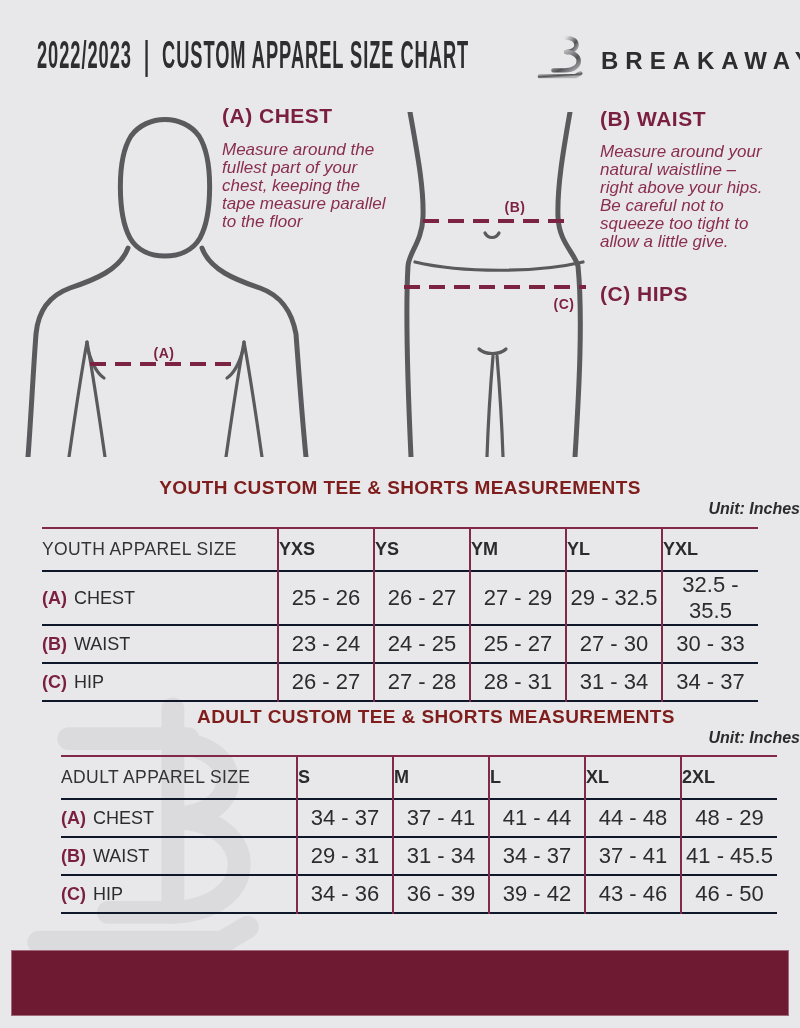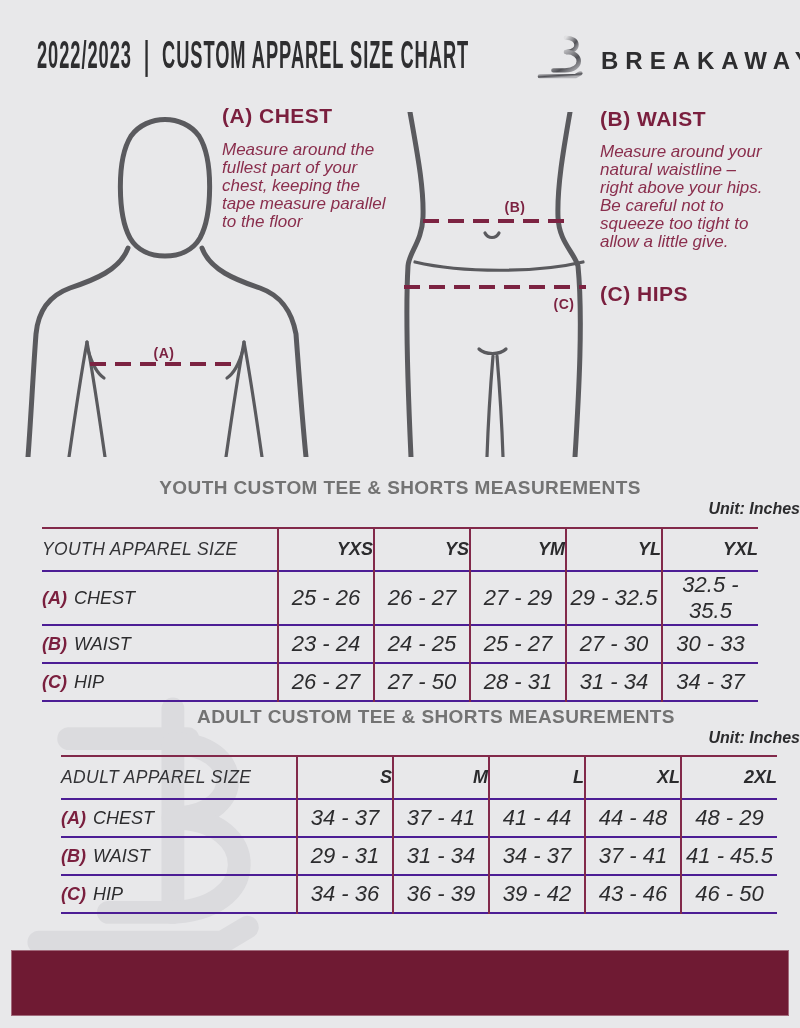--- a/index.html
+++ b/index.html
@@ -39,45 +39,45 @@
     white-space:nowrap;
   }
   .instr-body{
     position:absolute;width:200px;
     font-style:italic;font-size:17px;line-height:18px;
     color:#8a2e4d;white-space:pre-line;
   }
   
   .tbl-title{
     position:absolute;left:0;width:800px;text-align:center;
-    font-size:19px;font-weight:bold;color:#737373;letter-spacing:0.4px;
+    font-size:19px;font-weight:bold;color:#7f1d1d;letter-spacing:0.4px;
   }
   .tbl-unit{
     position:absolute;left:0;width:800px;text-align:right;
     font-size:16px;font-weight:bold;font-style:italic;color:#2b2b2d;
   }
   table.size-table{
     position:absolute;left:42px;width:716px;
     border-collapse:collapse;table-layout:fixed;
     border-top:2px solid #82294a;
   }
   table.size-table col.c0{width:236px;}
-  table.size-table tr{border-bottom:2px solid #4c1d95;font-style:italic;}
+  table.size-table tr{border-bottom:2px solid #0f172a;}
   table.size-table th,table.size-table td{
     padding:0;margin:0;background:transparent;
   }
   table.size-table th:not(:first-child),
   table.size-table td:not(:first-child){border-left:2px solid #82294a;}
   table.size-table thead th{height:41px;}
   table.size-table tbody td{height:36px;}
   th.size-col{
     text-align:left;padding-left:15px;font-weight:normal;
     font-size:17.5px;letter-spacing:0.4px;color:#333336;
   }
-  th.size-hdr{font-size:18px;font-weight:bold;text-align:right;color:#2b2b2d;}
+  th.size-hdr{font-size:18px;font-weight:bold;text-align:left;color:#2b2b2d;}
   td.row-label{text-align:left;padding-left:15px;font-size:18px;color:#2c2c2e;}
   td.row-label .pfx{color:#7a1f3e;font-weight:bold;margin-right:7px;}
   td.val{text-align:center;font-size:22px;color:#2c2c2e;}
   
   .watermark{position:absolute;left:24px;top:684px;}
   .watermark path{fill:none;stroke:#dbdbde;stroke-linecap:round;}
   .footer-bar{
     position:absolute;left:11px;top:950px;width:778px;height:66px;
     background:#6f1a33;border:1px solid rgba(255,255,255,0.35);
     box-sizing:border-box;
@@ -199,21 +199,21 @@
         <td class="row-label"><span class="pfx">(B)</span><span>WAIST</span></td>
         <td class="val">23 - 24</td>
         <td class="val">24 - 25</td>
         <td class="val">25 - 27</td>
         <td class="val">27 - 30</td>
         <td class="val">30 - 33</td>
       </tr>
       <tr>
         <td class="row-label"><span class="pfx">(C)</span><span>HIP</span></td>
         <td class="val">26 - 27</td>
-        <td class="val">27 - 50</td>
+        <td class="val">27 - 28</td>
         <td class="val">28 - 31</td>
         <td class="val">31 - 34</td>
         <td class="val">34 - 37</td>
       </tr>
     </tbody>
   </table>
 
   <div class="tbl-title" style="top:706px;padding-left:36px;">ADULT CUSTOM TEE &amp; SHORTS MEASUREMENTS</div>
   <div class="tbl-unit" style="top:729px;">Unit: Inches</div>
 

